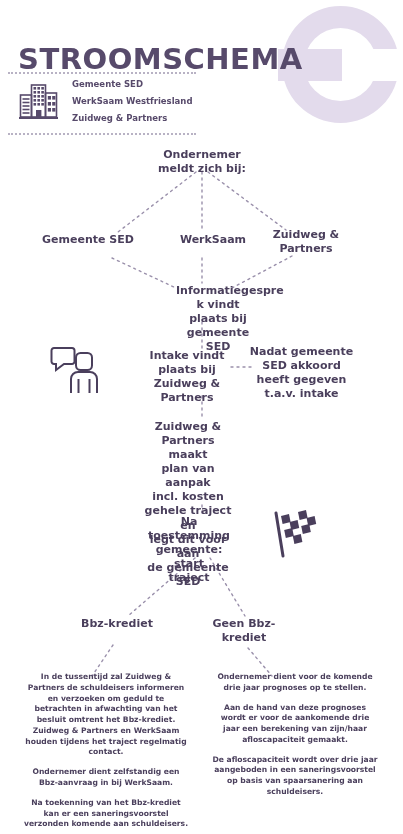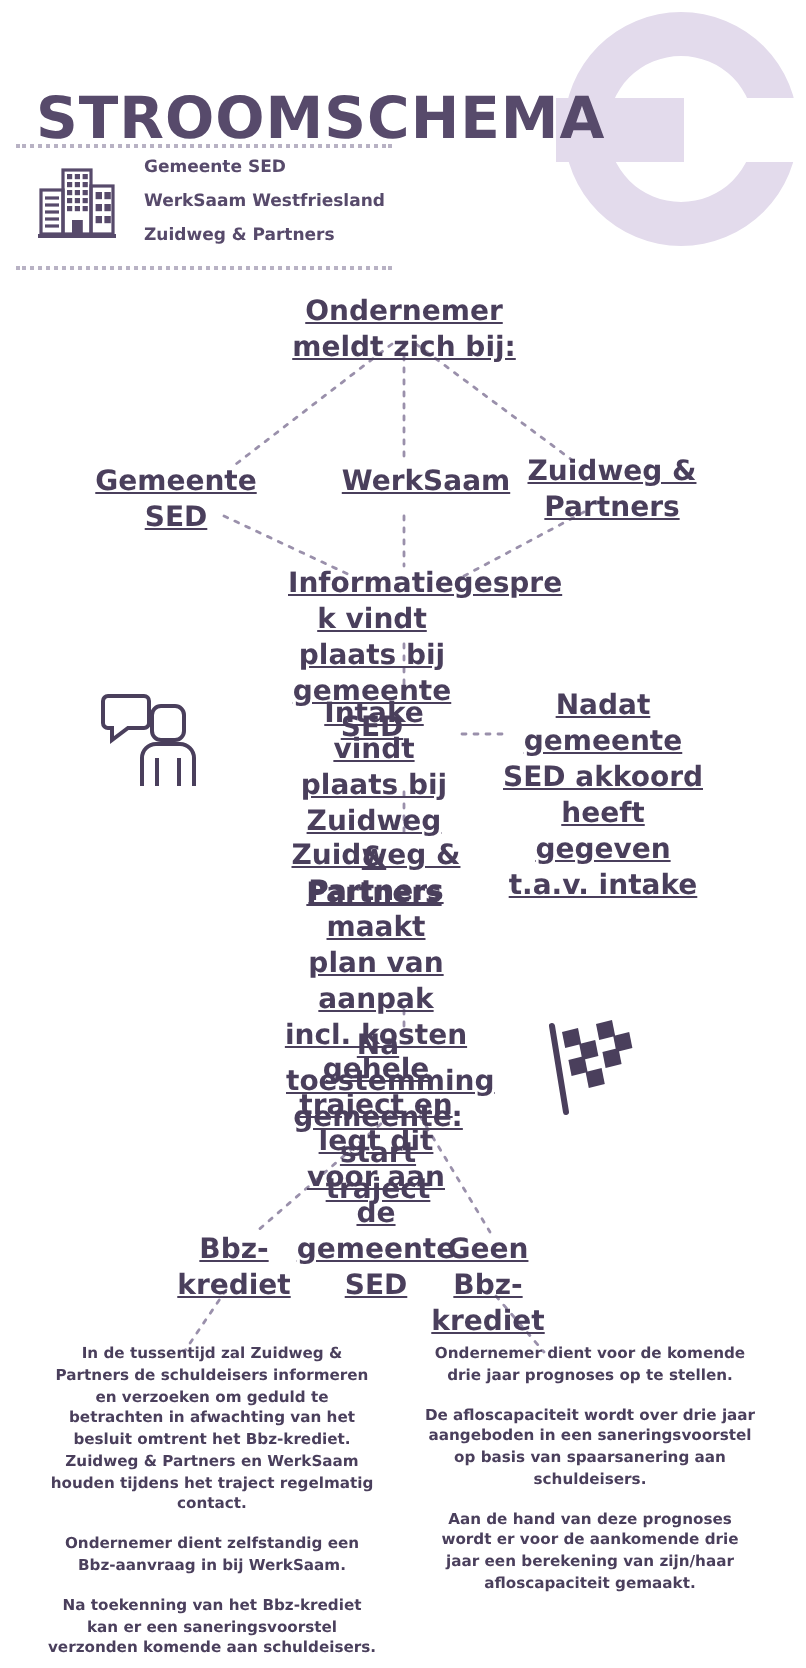--- a/index.html
+++ b/index.html
@@ -88,21 +88,21 @@
 
   .node {
     position: absolute;
     text-align: center;
     font-weight: bold;
     color: #4a3f5c;
     z-index: 3;
     line-height: 1.28;
   }
 
-  .node-sm { font-size: 14px; text-decoration: underline; }
+  .node-sm { font-size: 11px; }
 
   #node-start      { left: 139px; top: 148px; width: 126px; }
   #node-gemeente   { left: 33px;  top: 233px; width: 110px; }
   #node-werksaam   { left: 159px; top: 233px; width: 108px; }
   #node-zuidweg    { left: 258px; top: 228px; width: 96px;  }
   #node-info       { left: 144px; top: 284px; width: 84px;  }
   #node-intake     { left: 149px; top: 349px; width: 76px;  }
   #node-note       { left: 249px; top: 345px; width: 105px; }
   #node-plan       { left: 142px; top: 420px; width: 92px;  }
   #node-start-traj { left: 143px; top: 515px; width: 92px;  }
@@ -247,21 +247,21 @@
     <path d="M24.8 28 l8 -2 l1.6 8 l-8 2 Z"></path>
   </g>
 </svg>
 
 <div class="node node-sm" id="node-start" style="white-space:pre-line;">Ondernemer
 meldt zich bij:</div>
 <div class="node node-sm" id="node-gemeente" style="white-space:pre-line;">Gemeente SED</div>
 <div class="node node-sm" id="node-werksaam" style="white-space:pre-line;">WerkSaam</div>
 <div class="node node-sm" id="node-zuidweg" style="white-space:pre-line;">Zuidweg &amp;
 Partners</div>
-<div class="node node-sm" id="node-info" style="white-space:pre-line;">Informatiegespre
+<div class="node node-sm" id="node-info" style="white-space:pre-line;margin-left:32px;">Informatiegespre
 k vindt plaats bij
 gemeente SED</div>
 <div class="node node-sm" id="node-intake" style="white-space:pre-line;">Intake vindt
 plaats bij
 Zuidweg &amp;
 Partners</div>
 <div class="node node-sm" id="node-note" style="white-space:pre-line;">Nadat gemeente
 SED akkoord
 heeft gegeven
 t.a.v. intake</div>
@@ -281,15 +281,15 @@
 krediet</div>
 
 <div class="para-col" id="col-left">
   <p>In de tussentijd zal Zuidweg &amp; Partners de schuldeisers informeren en verzoeken om geduld te betrachten in afwachting van het besluit omtrent het Bbz-krediet. Zuidweg &amp; Partners en WerkSaam houden tijdens het traject regelmatig contact.</p>
   <p>Ondernemer dient zelfstandig een Bbz-aanvraag in bij WerkSaam.</p>
   <p>Na toekenning van het Bbz-krediet kan er een saneringsvoorstel verzonden komende aan schuldeisers.</p>
 </div>
 
 <div class="para-col" id="col-right">
   <p>Ondernemer dient voor de komende drie jaar prognoses op te stellen.</p>
+  <p>Aan de hand van deze prognoses wordt er voor de aankomende drie jaar een berekening van zijn/haar afloscapaciteit gemaakt.</p>
   <p>De afloscapaciteit wordt over drie jaar aangeboden in een saneringsvoorstel op basis van spaarsanering aan schuldeisers.</p>
-  <p>Aan de hand van deze prognoses wordt er voor de aankomende drie jaar een berekening van zijn/haar afloscapaciteit gemaakt.</p>
 </div>
 
 </body></html>

